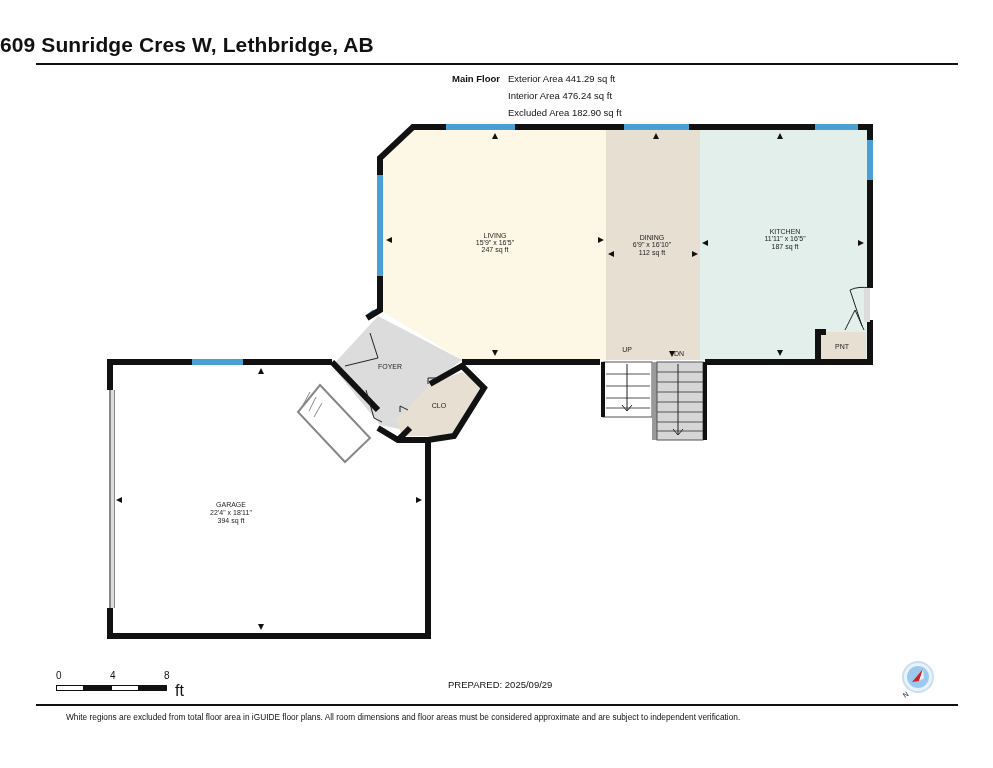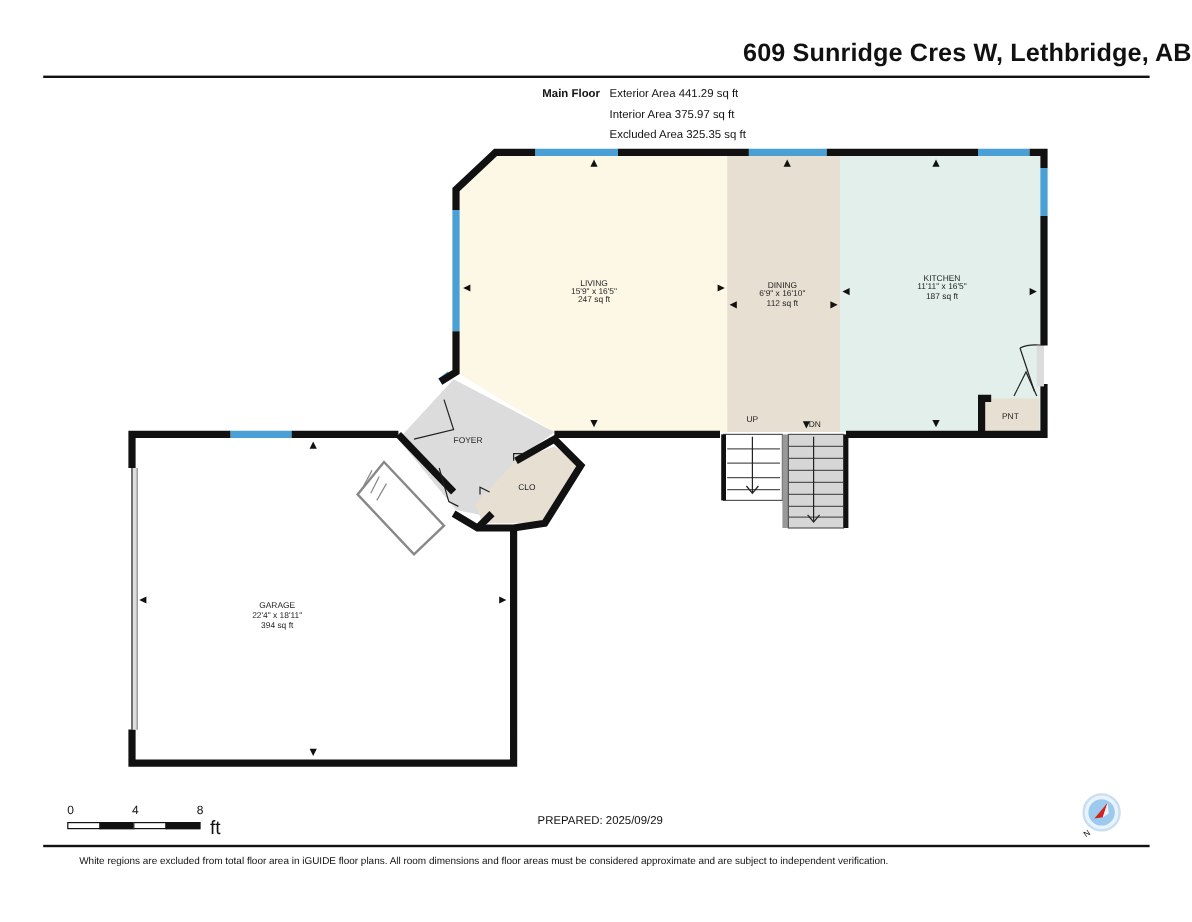--- a/index.html
+++ b/index.html
@@ -1,17 +1,17 @@
 <!DOCTYPE html>
 <html><head>
 <meta charset="utf-8">
 <style>
   html, body { margin: 0; padding: 0; background: #ffffff; }
   body { width: 993px; height: 768px; position: relative; overflow: hidden; font-family: "Liberation Sans", sans-serif; color: #111; }
-  .title { position: absolute; left: 0; width: 993px; top: 33px; text-align: right; font-size: 21px; font-weight: bold; letter-spacing: 0.1px; }
+  .title { position: absolute; left: 0; width: 993px; top: 33px; text-align: left; font-size: 21px; font-weight: bold; letter-spacing: 0.1px; }
   .rule-top { position: absolute; left: 36px; width: 922px; top: 63px; height: 2px; background: #111; }
   .areas { position: absolute; top: 70px; left: 440px; font-size: 9.5px; line-height: 17px; }
   .areas .floor { position: absolute; left: 0; top: 0; font-weight: bold; width: 60px; text-align: right; }
   .areas .vals { position: absolute; left: 68px; top: 0; white-space: nowrap; }
   svg.plan { position: absolute; left: 0; top: 0; }
   .room-label { font-family: "Liberation Sans", sans-serif; font-size: 7px; fill: #222; text-anchor: middle; }
   .scale { position: absolute; left: 56px; top: 670px; width: 140px; height: 30px; }
   .scale .tick { position: absolute; top: 0; font-size: 10px; }
   .scale .bar { position: absolute; top: 15px; height: 4px; border: 1px solid #111; }
   .scale .ft { position: absolute; left: 119px; top: 12px; font-size: 16px; }
@@ -23,22 +23,22 @@
 </head>
 <body>
 
 <div class="title">609 Sunridge Cres W, Lethbridge, AB</div>
 <div class="rule-top"></div>
 
 <div class="areas">
   <div class="floor">Main Floor</div>
   <div class="vals">
     <div>Exterior Area 441.29 sq ft</div>
-    <div>Interior Area 375.97 sq ft</div>
-    <div>Excluded Area 325.35 sq ft</div>
+    <div>Interior Area 476.24 sq ft</div>
+    <div>Excluded Area 182.90 sq ft</div>
   </div>
 </div>
 
 <svg class="plan" width="993" height="768" viewBox="0 0 993 768">
 
   <g>
 
     <polygon points="413,127 606,127 606,360 462,360 380,310 380,158" fill="#fdf8e6"></polygon>
 
     <rect x="606" y="127" width="94" height="233" fill="#e6dfd2"></rect>

